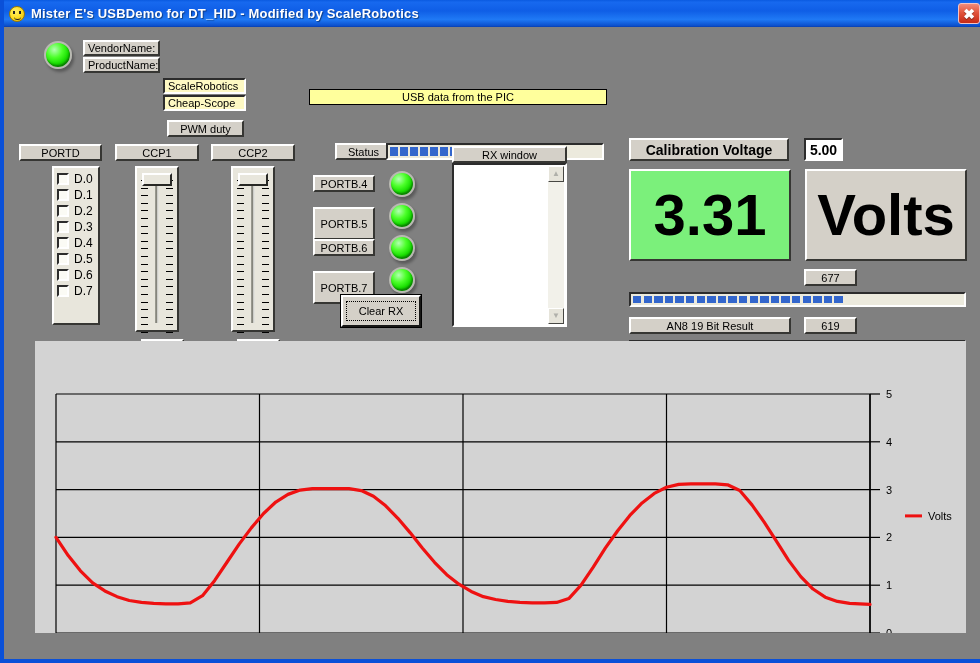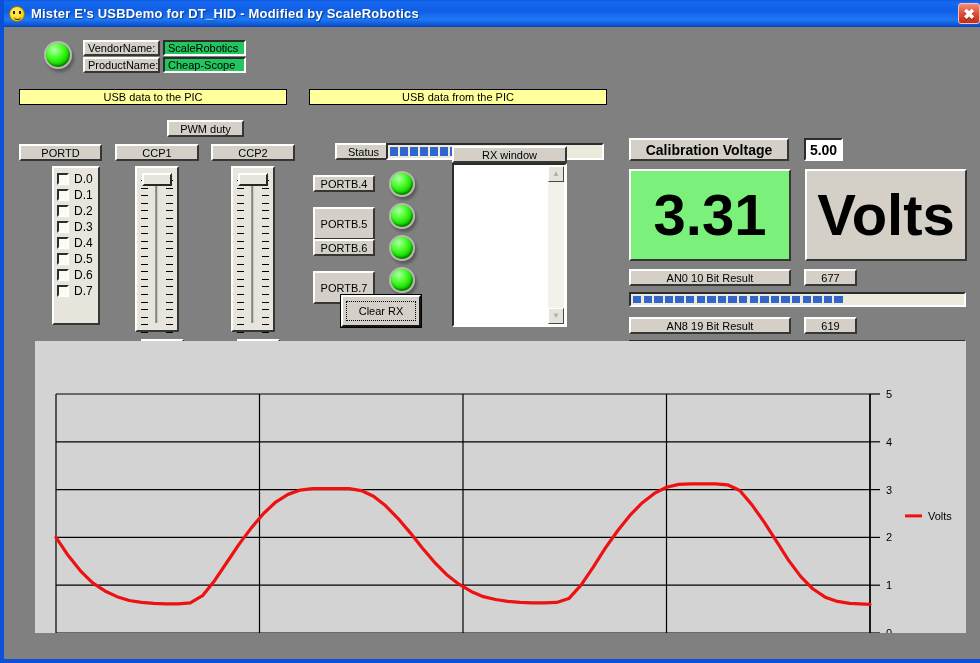--- a/index.html
+++ b/index.html
@@ -152,34 +152,35 @@
     font-size: 11px;
     color: #000;
     display: flex;
     align-items: center;
     justify-content: center;
     white-space: nowrap;
   }
   .yellow-field {
     position: absolute;
     box-sizing: border-box;
-    background: #22c55e;
+    background: #fef9c3;
     border: 2px inset #dcdcdc;
     border-top-color: #808080;
     border-left-color: #808080;
     border-right-color: #ffffff;
     border-bottom-color: #ffffff;
     font-family: "Liberation Sans", sans-serif;
     font-size: 11px;
     color: #000;
     display: flex;
     align-items: center;
     padding-left: 3px;
     white-space: nowrap;
     overflow: hidden;
+    margin-top: 38px;
   }
 
   
   .led {
     position: absolute;
     border-radius: 50%;
     background:
       radial-gradient(circle at 35% 28%, #b3ffb3 0%, #4cff2a 34%, #17dd00 62%, #0aa800 100%);
     box-shadow:
       inset -1px -2px 2px rgba(0,60,0,.55),
@@ -403,21 +404,20 @@
     <div class="client">
 
       <div class="led" style="left:36px; top:14px; width:28px; height:28px;"></div>
 
       <div class="lbl" style="left:75px; top:13px; width:77px; height:16px; justify-content:flex-start; padding-left:3px;">VendorName:</div>
       <div class="yellow-field" style="left:155px; top:13px; width:83px; height:16px;">ScaleRobotics</div>
 
       <div class="lbl" style="left:75px; top:30px; width:77px; height:16px; justify-content:flex-start; padding-left:3px;">ProductName:</div>
       <div class="yellow-field" style="left:155px; top:30px; width:83px; height:16px;">Cheap-Scope</div>
 
-      <div class="yellow-banner" style="left:11px; top:62px; width:268px; height:16px;">USB data to the PIC</div>
 
       <div class="lbl" style="left:159px; top:93px; width:77px; height:17px;">PWM duty</div>
 
       <div class="lbl" style="left:11px; top:117px; width:83px; height:17px;">PORTD</div>
       <div class="lbl" style="left:107px; top:117px; width:84px; height:17px;">CCP1</div>
       <div class="lbl" style="left:203px; top:117px; width:84px; height:17px;">CCP2</div>
 
       <div class="chk-group" style="left:44px; top:139px; width:48px; height:159px;">
         <div class="chk-row">
           <span class="chk-box"></span>
@@ -603,21 +603,20 @@
         </div>
       </div>
 
 
       <div class="lbl" style="left:621px; top:111px; width:160px; height:23px; font-size:14px; font-weight:bold;">Calibration Voltage</div>
       <div class="field" style="left:796px; top:111px; width:39px; height:23px; font-size:14px; font-weight:bold;">5.00</div>
 
       <div class="volt-green" style="left:621px; top:142px; width:162px; height:92px;">3.31</div>
       <div class="volt-unit" style="left:797px; top:142px; width:162px; height:92px;">Volts</div>
 
-      <div class="lbl" style="left:621px; top:242px; width:162px; height:17px;">AN0 10 Bit Result</div>
       <div class="lbl" style="left:796px; top:242px; width:53px; height:17px;">677</div>
       <div class="prog" id="an0-prog" style="left:621px; top:265px; width:337px; height:15px;">
           <b style="width:8.41px;margin-right:2.2px;"></b>
           <b style="width:8.41px;margin-right:2.2px;"></b>
           <b style="width:8.41px;margin-right:2.2px;"></b>
           <b style="width:8.41px;margin-right:2.2px;"></b>
           <b style="width:8.41px;margin-right:2.2px;"></b>
           <b style="width:8.41px;margin-right:2.2px;"></b>
           <b style="width:8.41px;margin-right:2.2px;"></b>
           <b style="width:8.41px;margin-right:2.2px;"></b>

